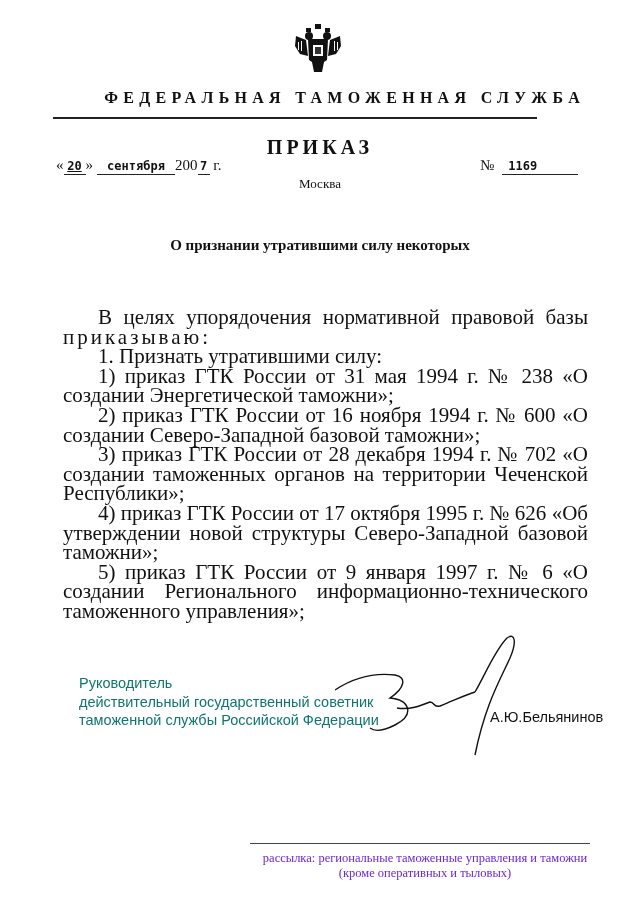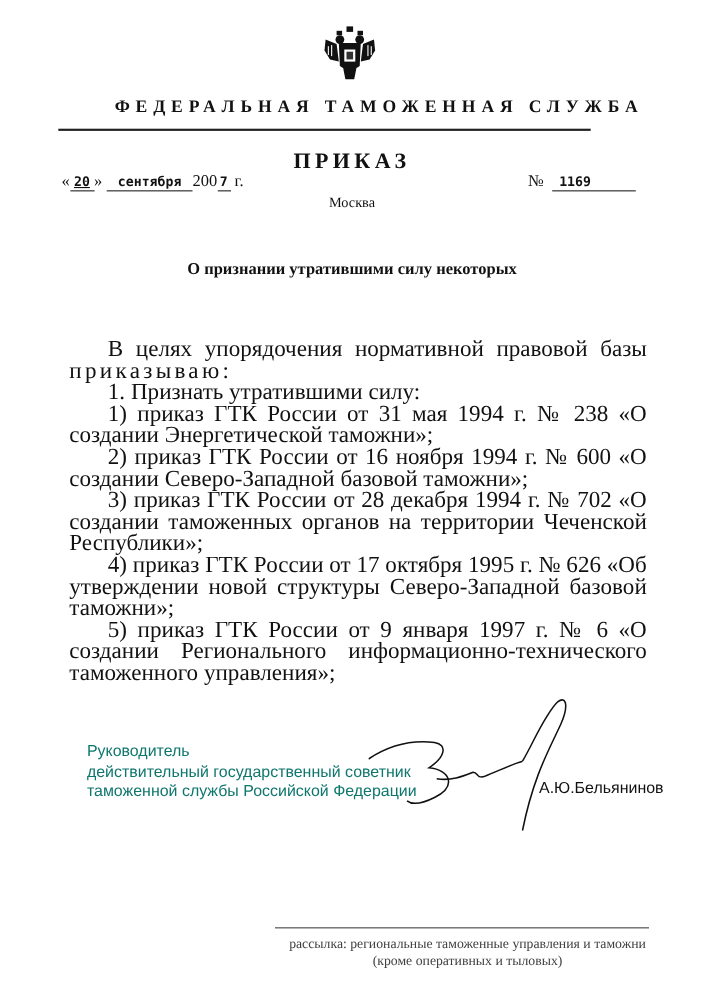--- a/index.html
+++ b/index.html
@@ -115,21 +115,21 @@
 
     #footer-rule {
       left: 250px; top: 843px; width: 340px; height: 1px;
       background: #444;
     }
     #distribution {
       left: 240px; top: 851px; width: 370px;
       text-align: center;
       font-size: 12.5px;
       line-height: 15px;
-      color: #404040;
+      color: #6d28d9;
     }
   </style>
 </head>
 <body>
 
 <svg id="emblem" class="abs" viewBox="0 0 52 52">
   <g fill="#111">
 
     <rect x="23" y="2" width="6" height="5"></rect>
     <rect x="14" y="6" width="5" height="4"></rect>

